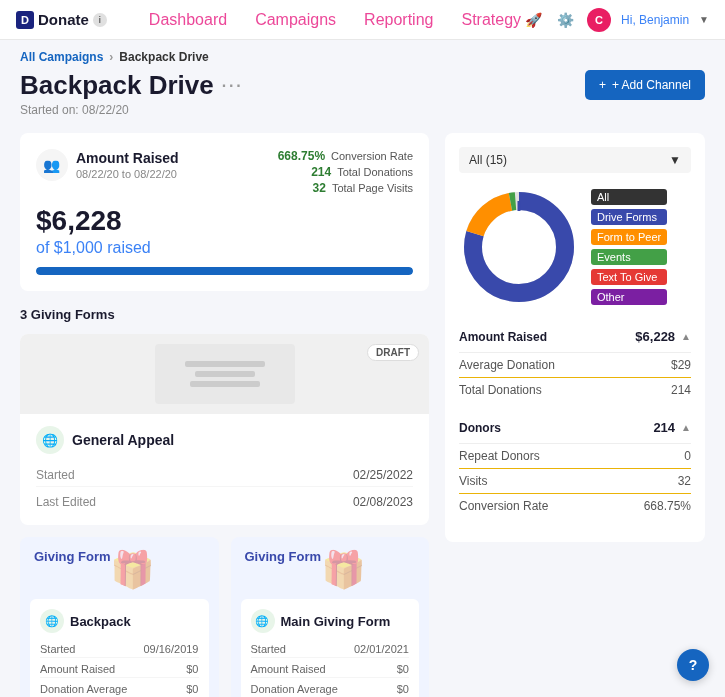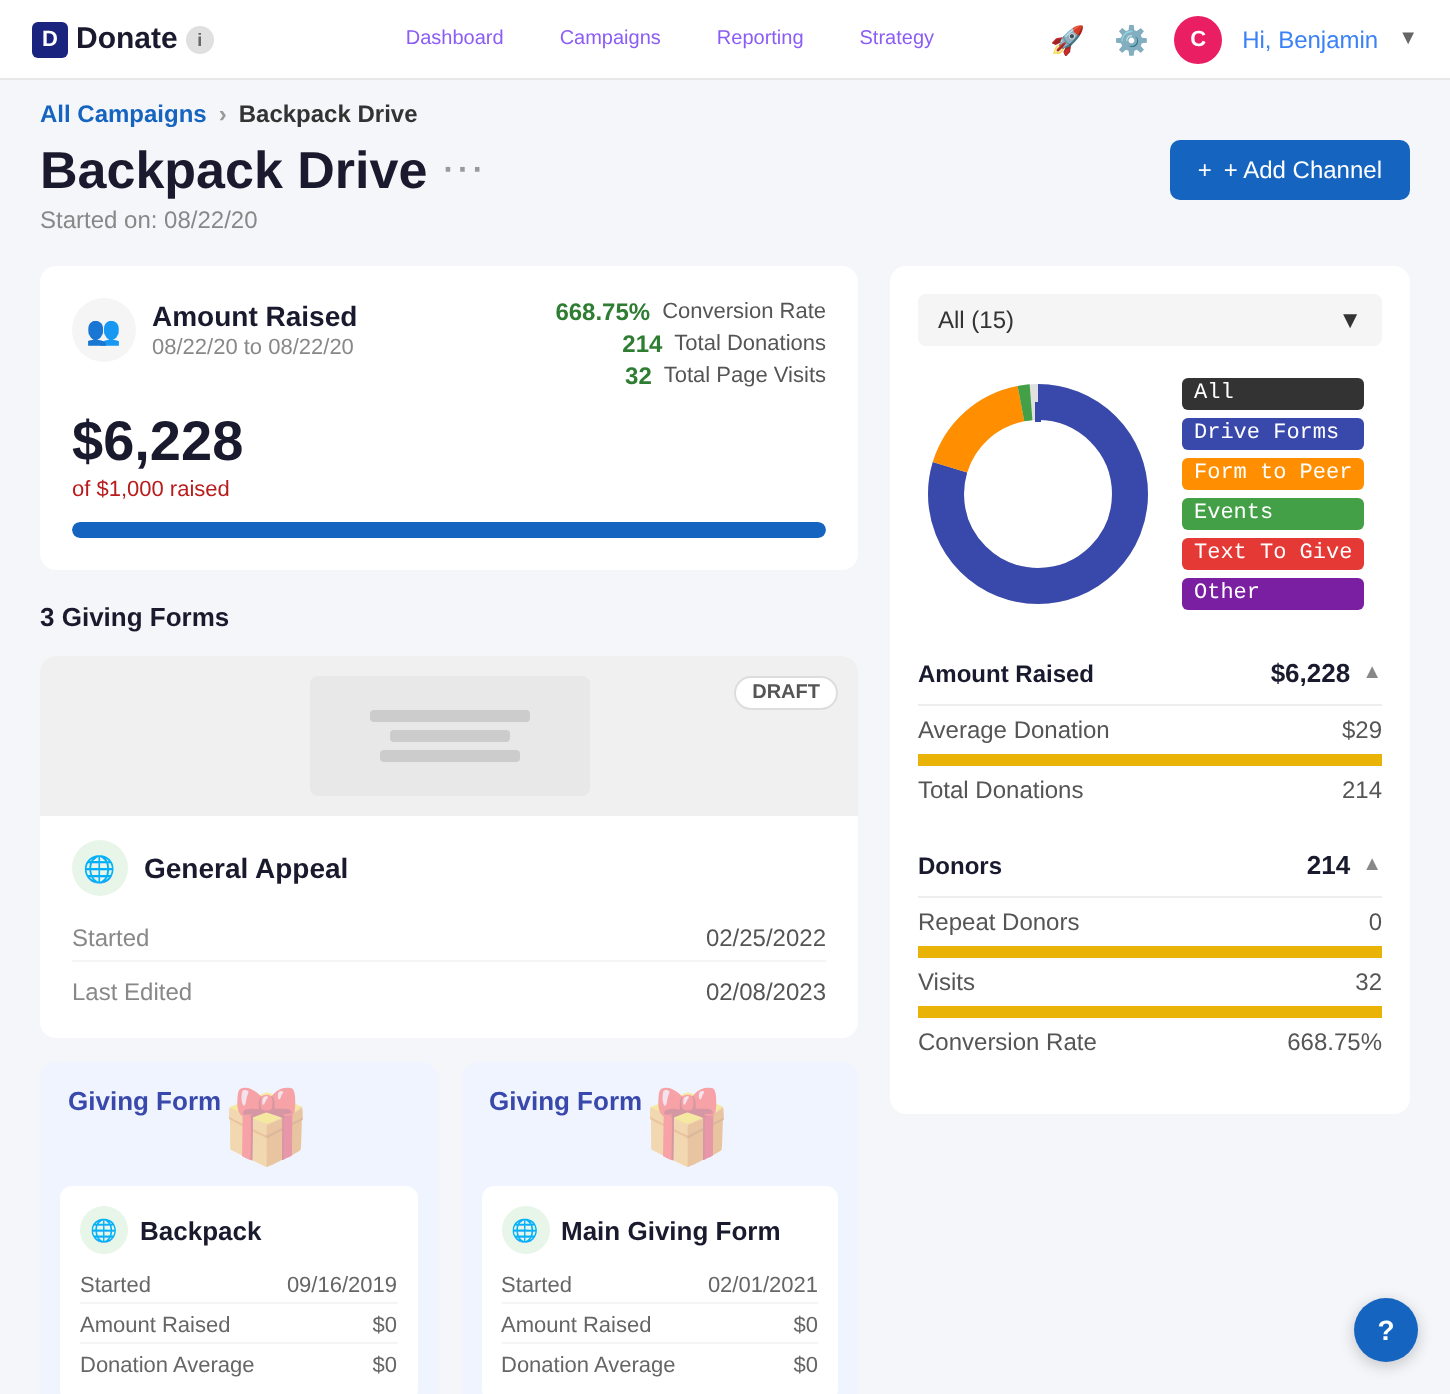--- a/index.html
+++ b/index.html
@@ -5,21 +5,21 @@
     * { box-sizing: border-box; margin: 0; padding: 0; }
     body { font-family: -apple-system, BlinkMacSystemFont, 'Segoe UI', sans-serif; background: #f5f6fa; color: #333; font-size: 13px; }
 
     
     .header { background: #fff; display: flex; align-items: center; padding: 0 16px; height: 40px; border-bottom: 1px solid #e8e8e8; }
     .header-logo { display: flex; align-items: center; gap: 4px; font-weight: 700; font-size: 15px; color: #1a1a2e; margin-right: 40px; }
     .logo-icon { width: 18px; height: 18px; background: #1a237e; border-radius: 3px; display: flex; align-items: center; justify-content: center; }
     .logo-d { color: #fff; font-size: 11px; font-weight: 900; }
     .info-dot { width: 14px; height: 14px; border-radius: 50%; background: #e0e0e0; display: flex; align-items: center; justify-content: center; font-size: 9px; color: #666; cursor: pointer; }
     .nav { display: flex; gap: 28px; flex: 1; justify-content: center; }
-    .nav-item { font-size: 10px; color: #8b5cf6; cursor: pointer; padding: 4px 0; }
+    .nav-item { font-size: 16px; color: #ec4899; cursor: pointer; padding: 4px 0; }
     .header-right { display: flex; align-items: center; gap: 10px; }
     .header-icon { width: 22px; height: 22px; display: flex; align-items: center; justify-content: center; cursor: pointer; color: #555; font-size: 14px; }
     .avatar { width: 24px; height: 24px; border-radius: 50%; background: #e91e63; color: #fff; display: flex; align-items: center; justify-content: center; font-size: 11px; font-weight: 600; }
     .user-label { font-size: 12px; color: #3b82f6; }
 
     
     .breadcrumb { padding: 10px 20px 6px; display: flex; align-items: center; gap: 6px; font-size: 12px; font-weight: bold; }
     .breadcrumb-link { color: #1565c0; cursor: pointer; }
     .breadcrumb-sep { color: #999; }
     .breadcrumb-current { color: #333; }
@@ -43,21 +43,21 @@
     .stats-title-row { display: flex; align-items: center; gap: 8px; }
     .stats-icon { width: 32px; height: 32px; border-radius: 50%; background: #f5f5f5; display: flex; align-items: center; justify-content: center; font-size: 14px; color: #555; }
     .stats-title { font-weight: 600; font-size: 14px; color: #1a1a2e; }
     .stats-date { font-size: 11px; color: #888; margin-top: 2px; }
     .stats-metrics { display: flex; flex-direction: column; gap: 2px; text-align: right; }
     .metric-row { display: flex; align-items: center; gap: 6px; justify-content: flex-end; }
     .metric-val { font-weight: 700; font-size: 12px; }
     .metric-val.green { color: #2e7d32; }
     .metric-label { font-size: 11px; color: #555; }
     .amount-raised { font-size: 28px; font-weight: 700; color: #1a1a2e; margin-bottom: 2px; }
-    .amount-sub { font-size: 11px; color: #b91c1c; }
+    .amount-sub { font-size: 16px; color: #3b82f6; }
     .progress-bar-bg { background: #e3f2fd; height: 8px; border-radius: 4px; margin-top: 10px; overflow: hidden; }
     .progress-bar-fill { background: #1565c0; height: 100%; border-radius: 4px; }
 
     
     .section-title { font-size: 13px; font-weight: 600; color: #1a1a2e; margin-bottom: 12px; }
     .giving-form-card { background: #fff; border-radius: 8px; padding: 0; margin-bottom: 12px; overflow: hidden; }
     .form-preview { background: #f0f0f0; height: 80px; position: relative; display: flex; align-items: center; justify-content: center; }
     .draft-badge { position: absolute; top: 10px; right: 10px; background: #fff; border: 1px solid #ddd; border-radius: 12px; font-size: 10px; font-weight: 600; color: #555; padding: 2px 8px; }
     .form-preview-inner { background: #e8e8e8; width: 140px; height: 60px; border-radius: 4px; display: flex; flex-direction: column; align-items: center; justify-content: center; gap: 4px; }
     .preview-line { background: #ccc; height: 6px; border-radius: 2px; }
@@ -82,36 +82,36 @@
     .form-small-row { display: flex; justify-content: space-between; font-size: 11px; color: #666; padding: 2px 0; border-bottom: 1px solid #f5f5f5; }
     .form-small-row:last-child { border-bottom: none; }
 
     
     .right-panel { background: #fff; border-radius: 8px; padding: 14px; margin-bottom: 12px; }
     .filter-dropdown { display: flex; align-items: center; justify-content: space-between; font-size: 12px; color: #333; background: #f5f5f5; border-radius: 4px; padding: 6px 10px; margin-bottom: 14px; cursor: pointer; }
 
     
     .donut-container { display: flex; align-items: center; gap: 12px; margin-bottom: 14px; }
     .donut-wrap { width: 120px; height: 120px; flex-shrink: 0; }
-    .legend { display: flex; flex-direction: column; gap: 4px; font-family: Liberation Mono, monospace; }
+    .legend { display: flex; flex-direction: column; gap: 4px; }
     .legend-item { display: flex; align-items: center; gap: 6px; font-size: 11px; cursor: pointer; padding: 2px 6px; border-radius: 3px; }
     .legend-item.active-all { background: #333; color: #fff; }
     .legend-item.gf { background: #3949ab; color: #fff; }
     .legend-item.p2p { background: #ff8f00; color: #fff; }
     .legend-item.events { background: #43a047; color: #fff; }
     .legend-item.ttg { background: #e53935; color: #fff; }
     .legend-item.other { background: #7b1fa2; color: #fff; }
 
     
     .stats-section { margin-bottom: 10px; }
     .stats-row-header { display: flex; justify-content: space-between; align-items: center; padding: 8px 0; border-bottom: 1px solid #eee; cursor: pointer; }
     .stats-row-header-label { font-weight: 600; font-size: 12px; color: #1a1a2e; }
     .stats-row-header-val { font-weight: 700; font-size: 13px; color: #1a1a2e; display: flex; align-items: center; gap: 6px; }
     .chevron { font-size: 10px; color: #888; }
-    .stats-detail-row { display: flex; justify-content: space-between; font-size: 12px; color: #555; padding: 5px 0; border-bottom: 6px solid #eab308; }
+    .stats-detail-row { display: flex; justify-content: space-between; font-size: 12px; color: #555; padding: 5px 0; border-bottom: 1px solid #eab308; }
     .stats-detail-row:last-child { border-bottom: none; }
 
     
     .help-btn { position: fixed; bottom: 16px; right: 16px; width: 32px; height: 32px; border-radius: 50%; background: #1565c0; color: #fff; display: flex; align-items: center; justify-content: center; font-size: 14px; font-weight: 700; cursor: pointer; box-shadow: 0 2px 8px rgba(0,0,0,0.2); }
   </style>
 </head>
 <body>
 
 <header class="header">
   <div class="header-logo">

